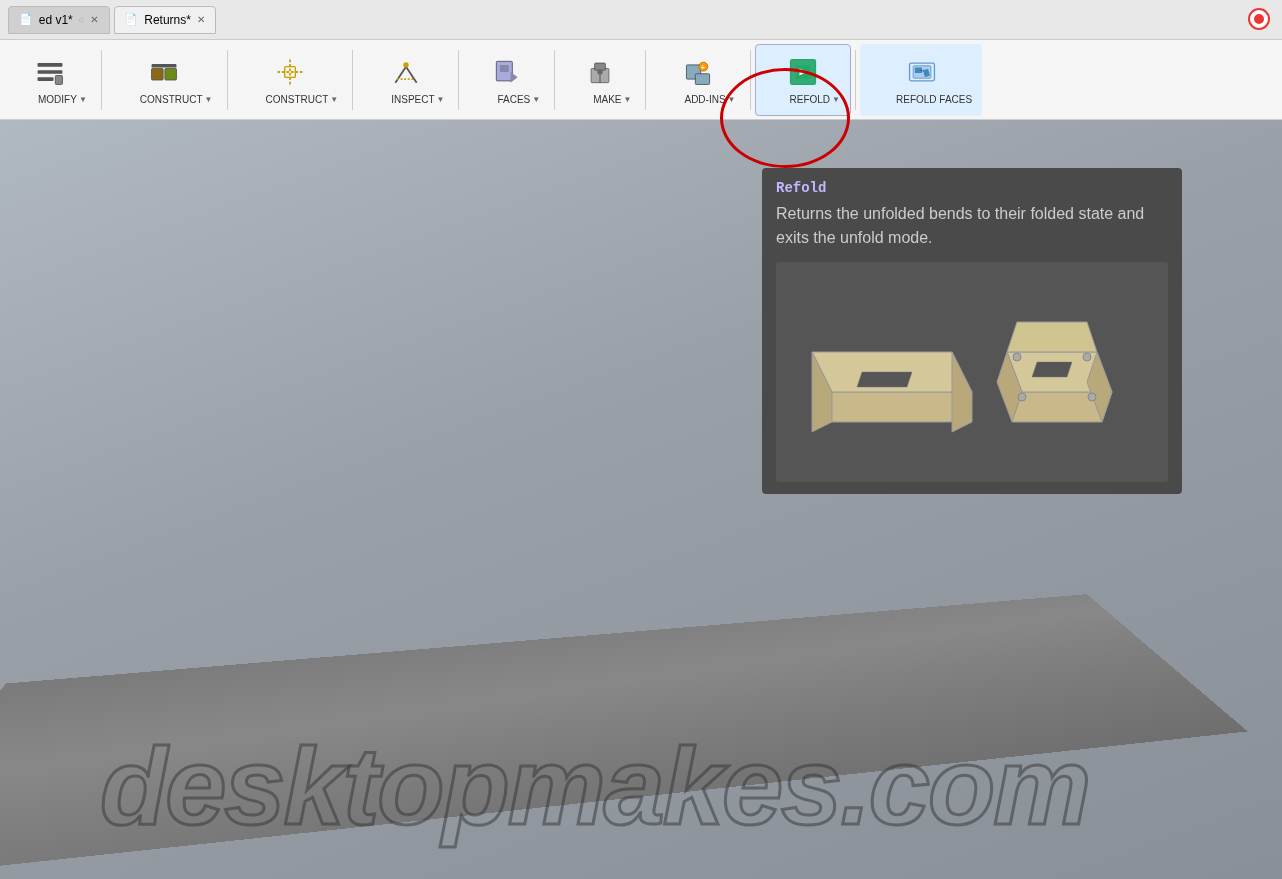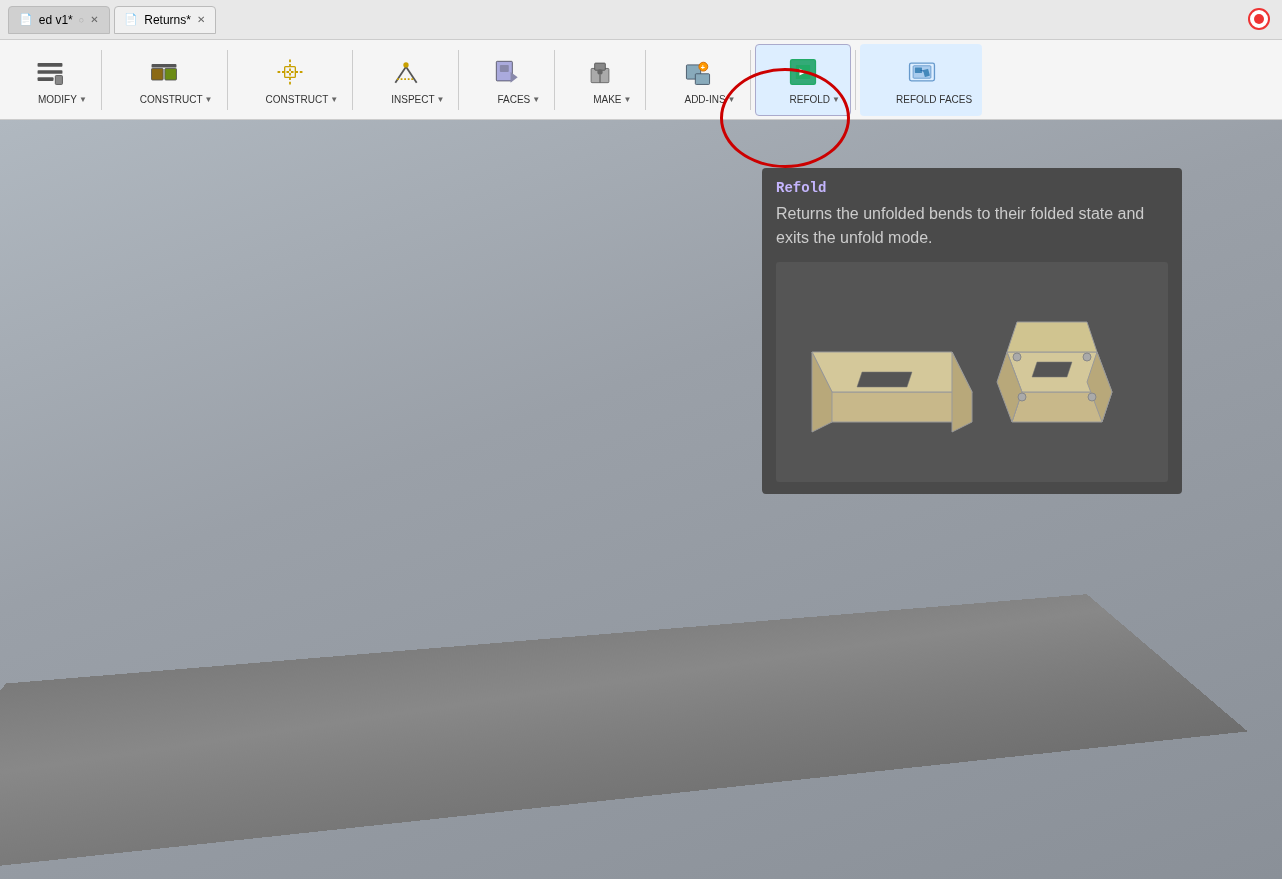--- a/index.html
+++ b/index.html
@@ -400,20 +400,23 @@
       <span>REFOLD FACES</span>
     </div>
   </div>
 
 </div>
 
 <div class="viewport">
 
   <div class="panel-3d"></div>
 
+  <div class="watermark">
+    <span>desktopmakes.com</span>
+  </div>
 
 </div>
 
 <div class="tooltip-popup">
   <div class="tooltip-title">Refold</div>
   <div class="tooltip-body">Returns the unfolded bends to their folded state and exits the unfold mode.</div>
   <div class="tooltip-img-area">
 
     <svg width="380" height="200" viewBox="0 0 380 200" fill="none" xmlns="http://www.w3.org/2000/svg">
 

